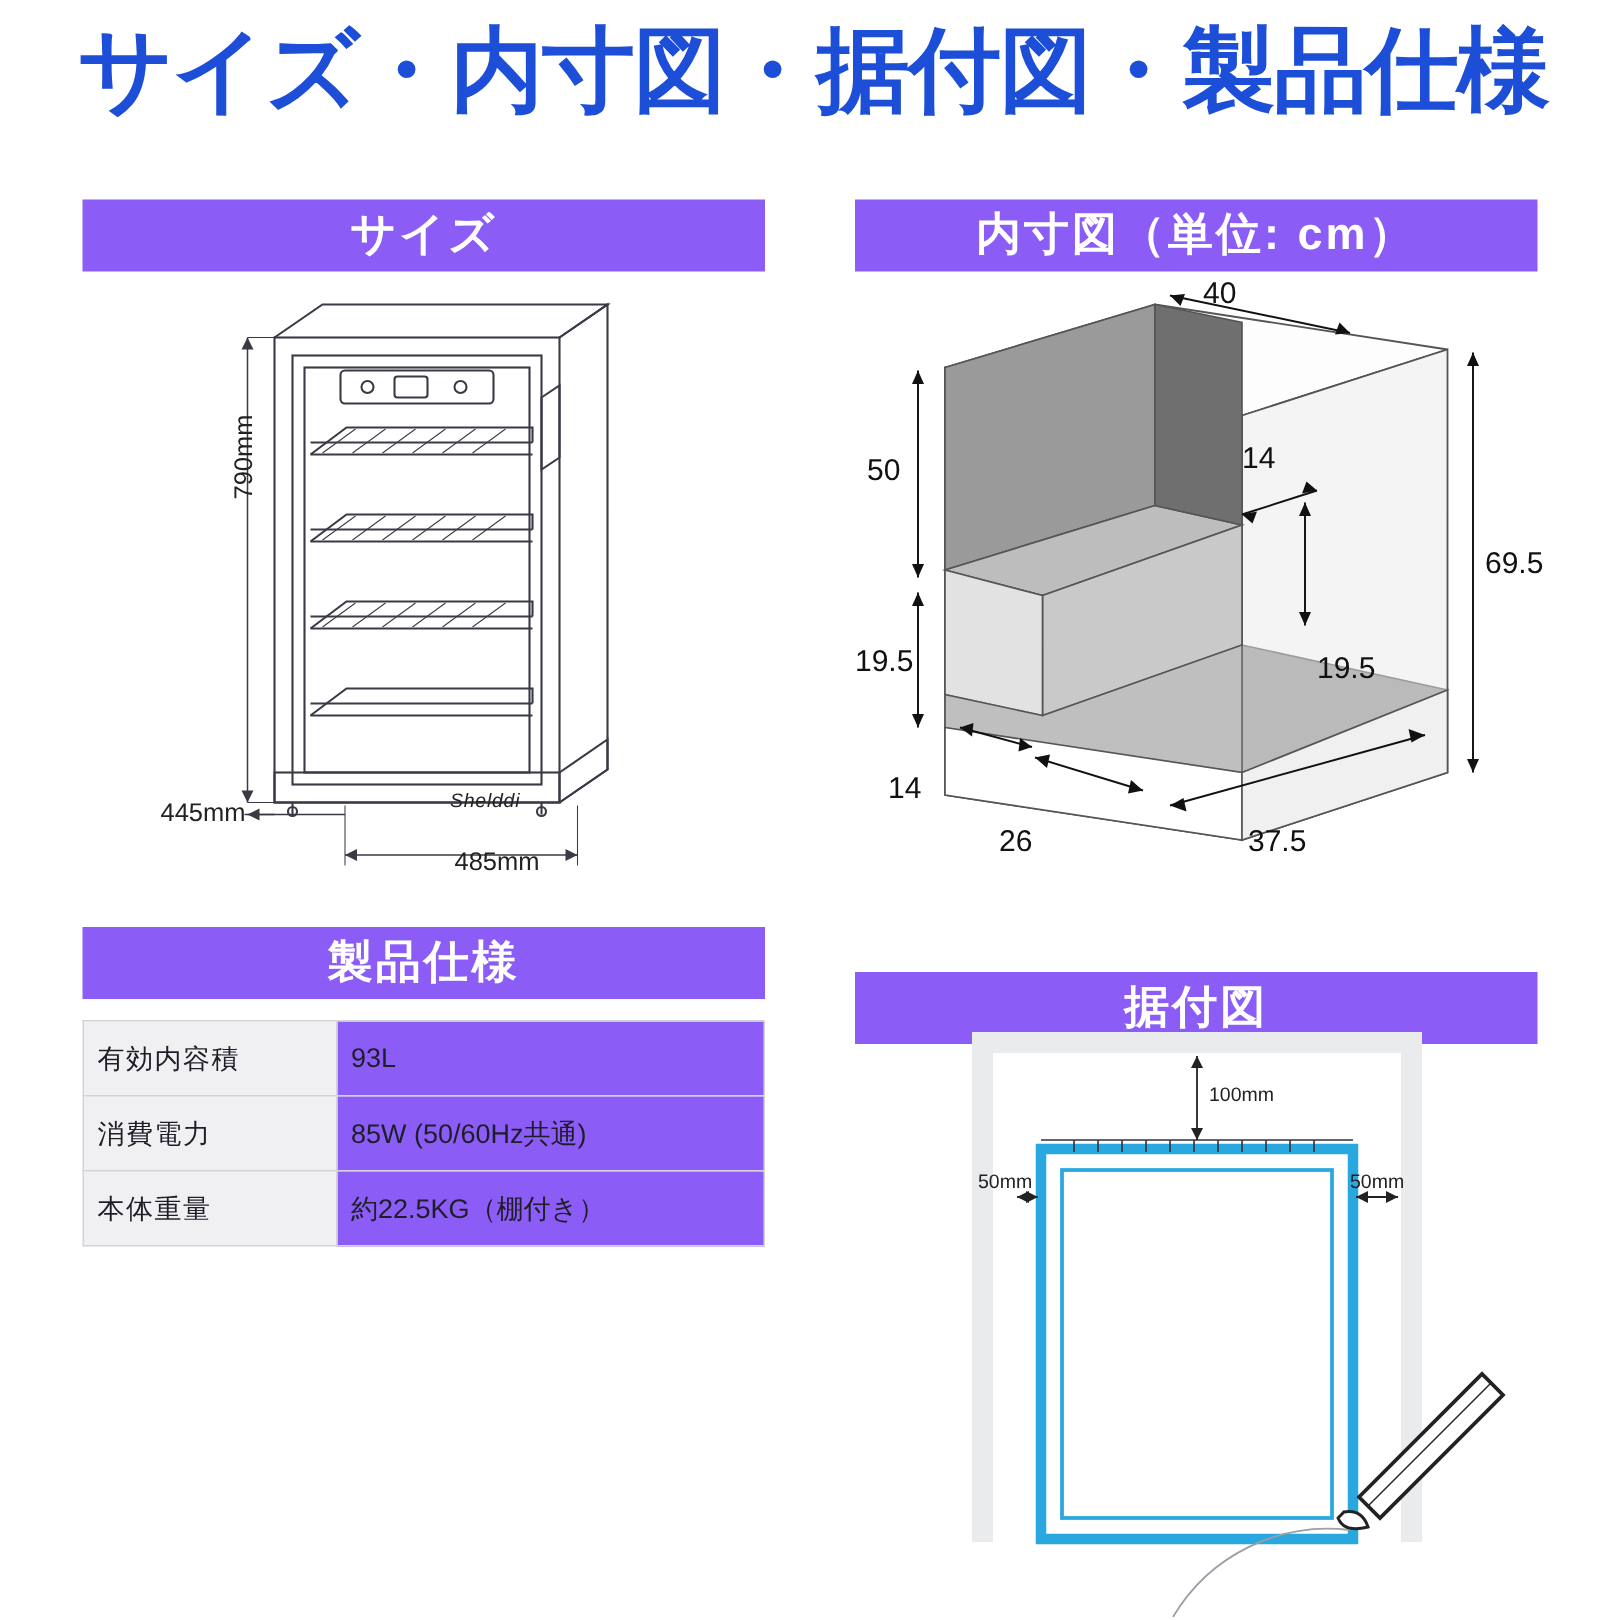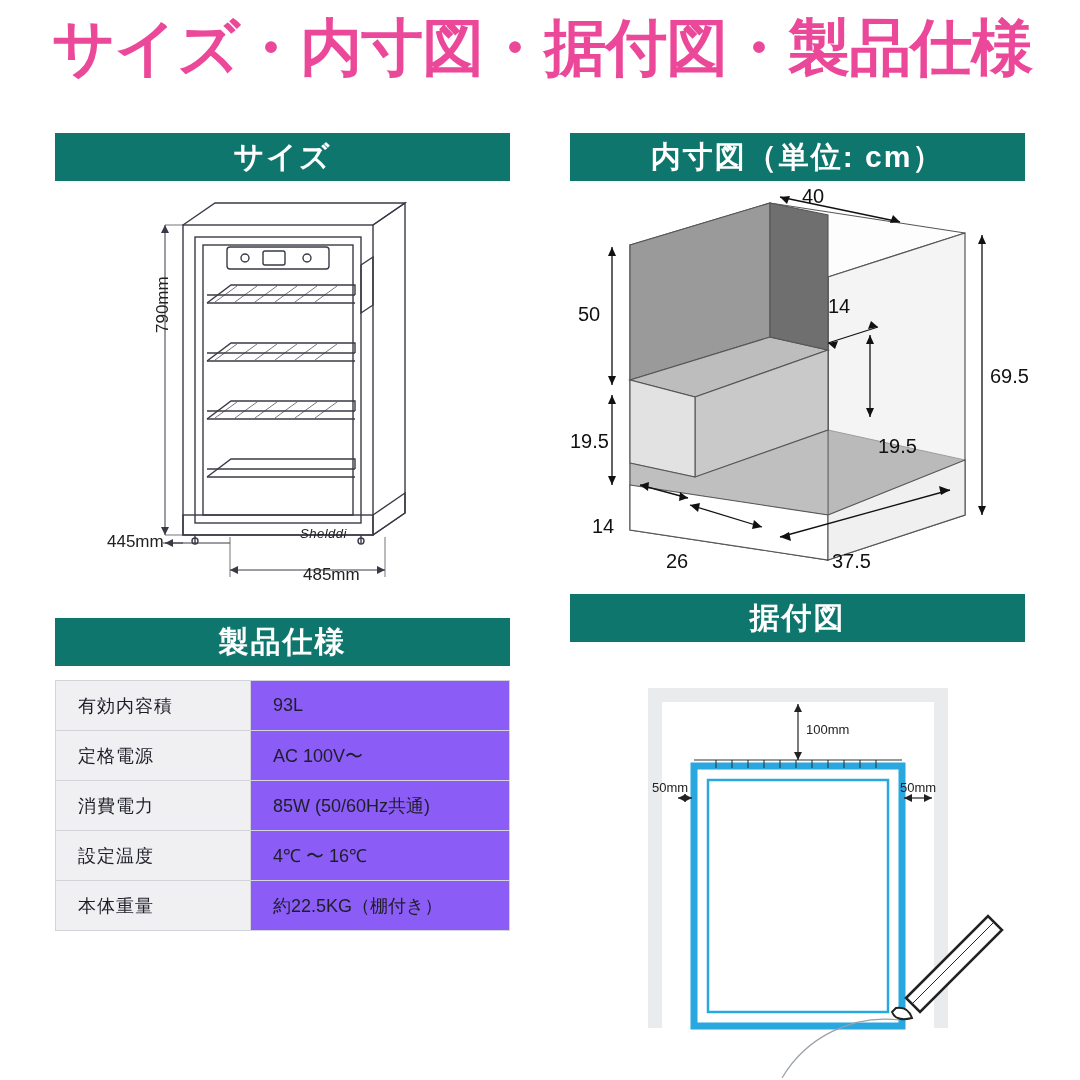--- a/index.html
+++ b/index.html
@@ -24,41 +24,41 @@
   
   .main-title {
     position: absolute;
     left: 52px;
     top: 6px;
     width: 990px;
     height: 84px;
     font-size: 62px;
     font-weight: bold;
     letter-spacing: -1px;
-    color: #ec4899;
+    color: #1d4ed8;
     font-family: "Liberation Sans", sans-serif;
     white-space: nowrap;
     line-height: 84px;
   }
   
   .bar {
     position: absolute;
-    background: #0f766e;
+    background: #8b5cf6;
     color: #ffffff;
     font-size: 30px;
     font-weight: bold;
     text-align: center;
     line-height: 48px;
     height: 48px;
     letter-spacing: 2px;
   }
   .bar-size   { left: 55px;  top: 133px; width: 455px; }
   .bar-inner  { left: 570px; top: 133px; width: 455px; }
   .bar-spec   { left: 55px;  top: 618px; width: 455px; }
-  .bar-setup  { left: 570px; top: 594px; width: 455px; }
+  .bar-setup  { left: 570px; top: 648px; width: 455px; }
 
   
   .panel { position: absolute; }
 
   
   .size-panel { left: 55px; top: 185px; width: 455px; height: 410px; }
   .size-label {
     position: absolute;
     font-size: 17px;
     color: #222;
@@ -94,21 +94,21 @@
     position: absolute;
     left: 55px;
     top: 680px;
     width: 455px;
     border-collapse: collapse;
     font-size: 18px;
   }
   .spec-table tr { height: 50px; }
   .spec-table td {
     border: 1px solid #d3d3da;
-    padding: 0 22px;
+    padding: 0 9px;
     vertical-align: middle;
     color: #1e1e28;
   }
   .spec-table td.key {
     width: 150px;
     background: #f0f0f3;
     text-align: left;
     letter-spacing: 1px;
   }
   .spec-table td.val {
@@ -305,30 +305,22 @@
     <div class="inner-label" style="left:262px; top:365px;">37.5</div>
   </div>
 
   <table class="spec-table">
     <tbody>
       <tr>
         <td class="key">有効内容積</td>
         <td class="val">93L</td>
       </tr>
       <tr>
-        <td class="key">定格電源</td>
-        <td class="val">AC 100V〜</td>
-      </tr>
-      <tr>
         <td class="key">消費電力</td>
         <td class="val">85W (50/60Hz共通)</td>
-      </tr>
-      <tr>
-        <td class="key">設定温度</td>
-        <td class="val">4℃ 〜 16℃</td>
       </tr>
       <tr>
         <td class="key">本体重量</td>
         <td class="val">約22.5KG（棚付き）</td>
       </tr>
     </tbody>
   </table>
 
   <div class="panel setup-panel">
     <svg width="455" height="410" viewBox="0 0 455 410">

